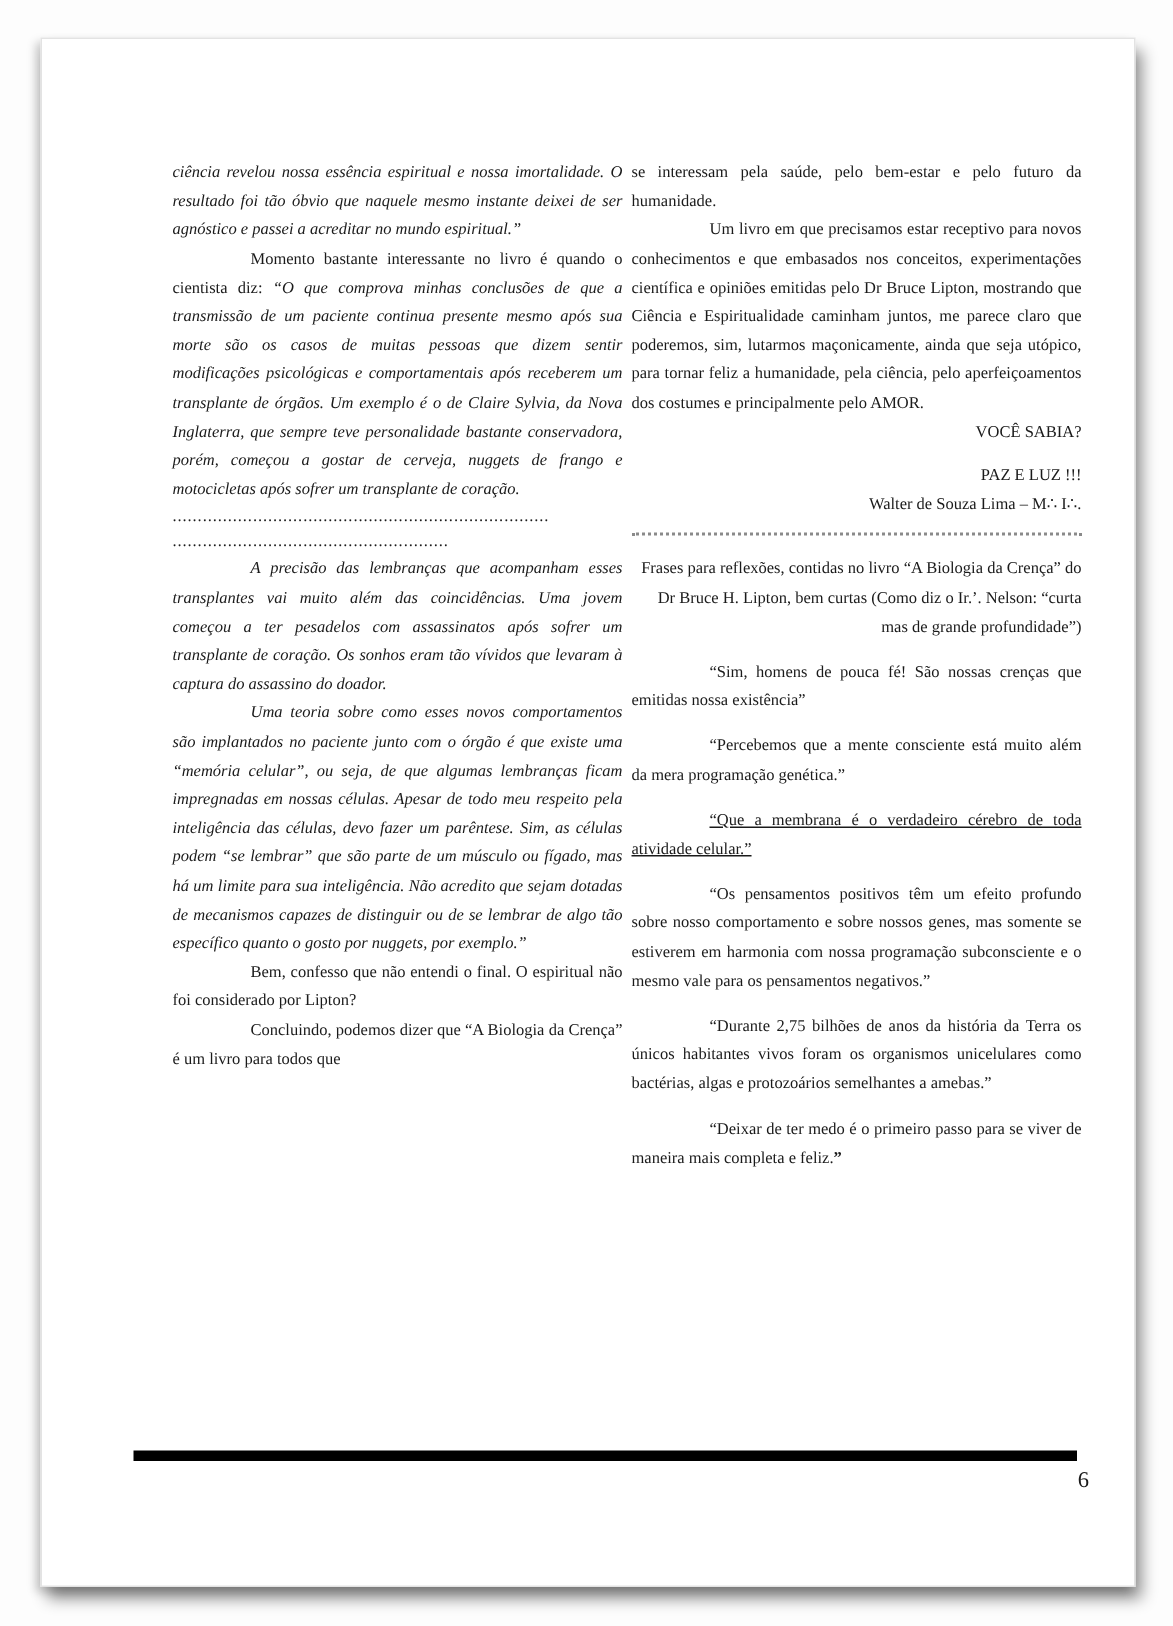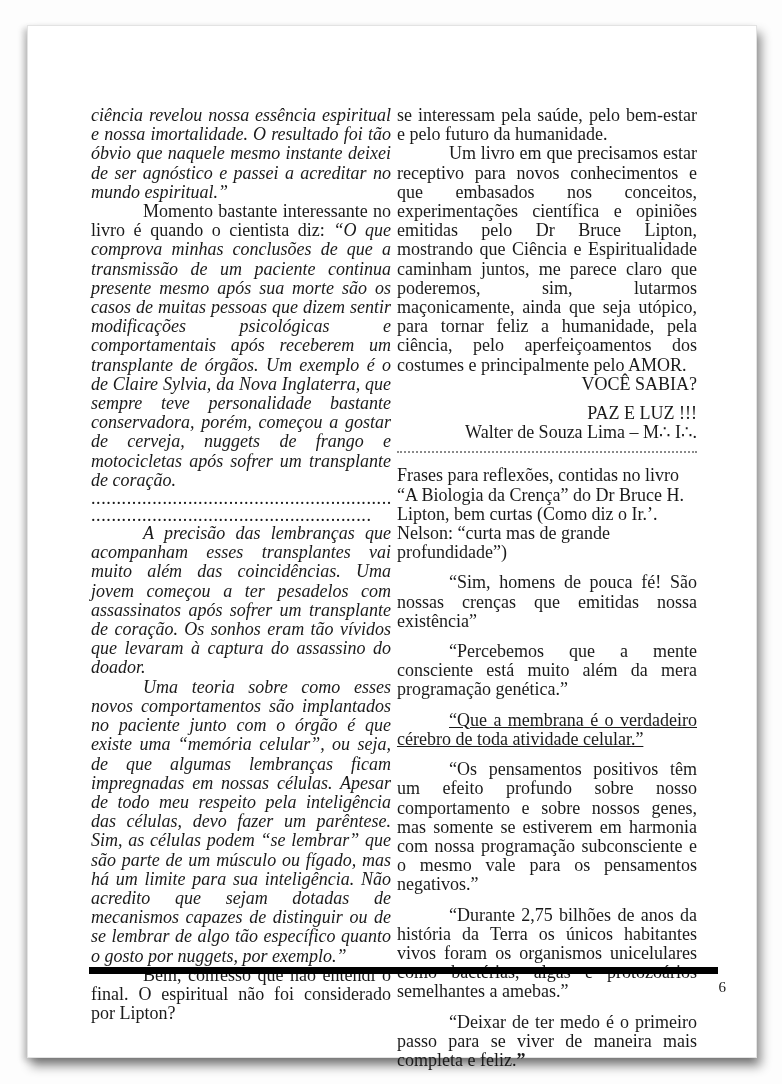--- a/index.html
+++ b/index.html
@@ -24,32 +24,33 @@
     width: 728px;
     height: 1031px;
     background: #ffffff;
     border: 1px solid #e3e3e3;
     box-shadow: -4px 3px 6px rgba(0,0,0,0.18), 4px 8px 10px rgba(0,0,0,0.45);
   }
   .col {
     position: absolute;
     top: 80px;
     width: 300px;
-    font-size: 18px;
+    font-size: 11px;
     line-height: 19.2px;
     color: #1a1a1a;
+    margin-left: 24px;
   }
   .col-left  { left: 63px;  }
   .col-right { left: 369px; }
   p.para {
     margin: 0;
     text-align: justify;
   }
   p.para.align-center { text-align: right; }
-  p.para.align-left   { text-align: left; }
+  p.para.align-left   { text-align: right; }
   p.para.indent { text-indent: 52px; }
   .it { font-style: italic; }
   .bd { font-weight: bold; }
   .dots {
     white-space: nowrap;
     overflow: hidden;
     line-height: 17px;
     letter-spacing: 0.6px;
     color: #1a1a1a;
   }
@@ -80,20 +81,21 @@
 <div class="scan-surface">
   <div class="page">
     <div class="col col-left">
         <p class="para"><span class="it">ciência revelou nossa essência espiritual e nossa imortalidade. O resultado foi tão óbvio que naquele mesmo instante deixei de ser agnóstico e passei a acreditar no mundo espiritual.”</span></p>
         <p class="para indent"><span>Momento bastante interessante no livro é quando o cientista diz: </span><span class="it">“O que comprova minhas conclusões de que a transmissão de um paciente continua presente mesmo após sua morte são os casos de muitas pessoas que dizem sentir modificações psicológicas e comportamentais após receberem um transplante de órgãos. Um exemplo é o de Claire Sylvia, da Nova Inglaterra, que sempre teve personalidade bastante conservadora, porém, começou a gostar de cerveja, nuggets de frango e motocicletas após sofrer um transplante de coração.</span></p>
         <div class="dots">...........................................................................</div>
         <div class="dots">.......................................................</div>
         <p class="para indent"><span class="it">A precisão das lembranças que acompanham esses transplantes vai muito além das coincidências. Uma jovem começou a ter pesadelos com assassinatos após sofrer um transplante de coração. Os sonhos eram tão vívidos que levaram à captura do assassino do doador.</span></p>
         <p class="para indent"><span class="it">Uma teoria sobre como esses novos comportamentos são implantados no paciente junto com o órgão é que existe uma “memória celular”, ou seja, de que algumas lembranças ficam impregnadas em nossas células. Apesar de todo meu respeito pela inteligência das células, devo fazer um parêntese. Sim, as células podem “se lembrar” que são parte de um músculo ou fígado, mas há um limite para sua inteligência. Não acredito que sejam dotadas de mecanismos capazes de distinguir ou de se lembrar de algo tão específico quanto o gosto por nuggets, por exemplo.”</span></p>
         <p class="para indent"><span>Bem, confesso que não entendi o final. O espiritual não foi considerado por Lipton?</span></p>
+        <p class="para indent"><span>Concluindo, podemos dizer que “A Biologia da Crença” é um livro para todos que</span></p>
       </div>
     <div class="col col-right">
         <p class="para"><span>se interessam pela saúde, pelo bem-estar e pelo futuro da humanidade.</span></p>
         <p class="para indent"><span>Um livro em que precisamos estar receptivo para novos conhecimentos e que embasados nos conceitos, experimentações científica e opiniões emitidas pelo Dr Bruce Lipton, mostrando que Ciência e Espiritualidade caminham juntos, me parece claro que poderemos, sim, lutarmos maçonicamente, ainda que seja utópico, para tornar feliz a humanidade, pela ciência, pelo aperfeiçoamentos dos costumes e principalmente pelo AMOR.</span></p>
         <p class="para align-center"><span>VOCÊ SABIA?</span></p>
         <p class="para align-center" style="margin-top: 10px;"><span>PAZ E LUZ !!!</span></p>
         <p class="para align-center"><span>Walter de Souza Lima – M∴ I∴.</span></p>
         <div class="dotted-rule"></div>
         <p class="para align-left"><span>Frases para reflexões, contidas no livro “A Biologia da Crença” do Dr Bruce H. Lipton, bem curtas  (Como diz o Ir.’. Nelson: “curta mas de grande profundidade”)</span></p>
         <p class="para indent" style="margin-top: 11px;"><span>“Sim, homens de pouca fé! São nossas crenças que emitidas nossa existência”</span></p>

